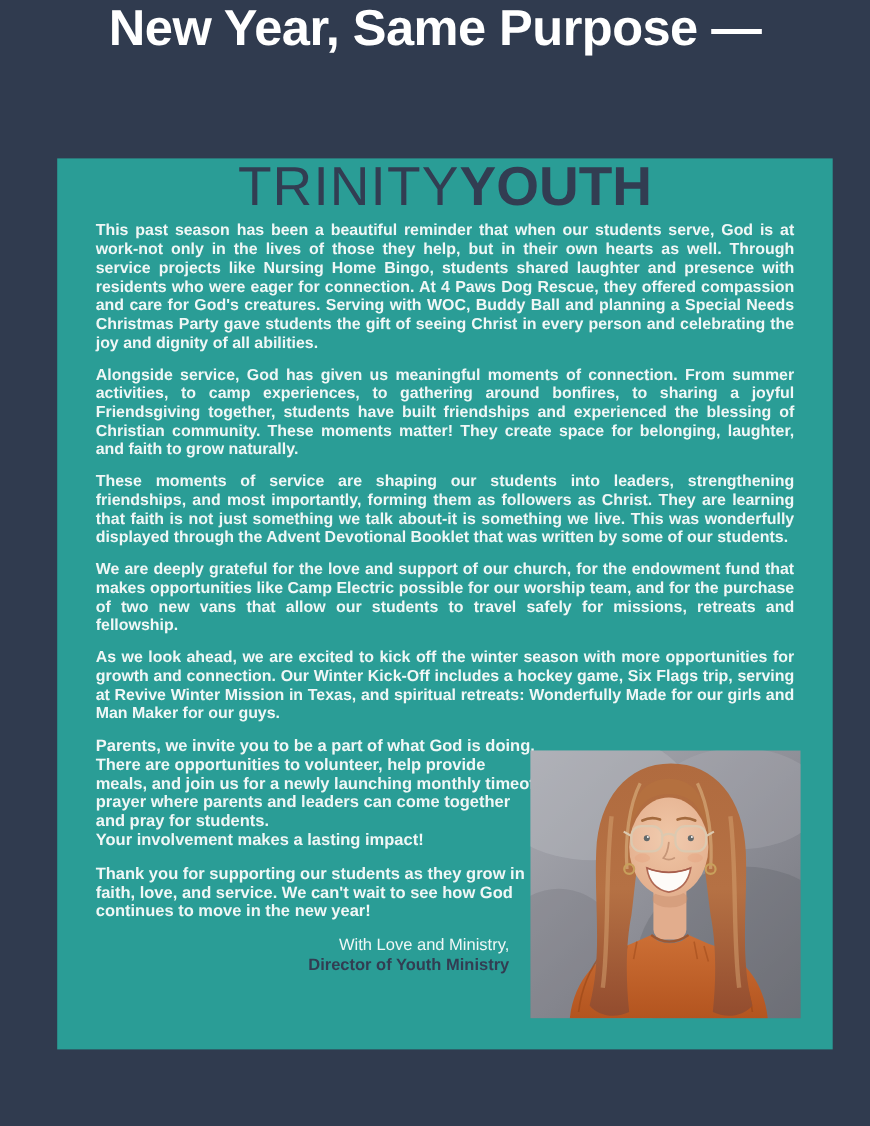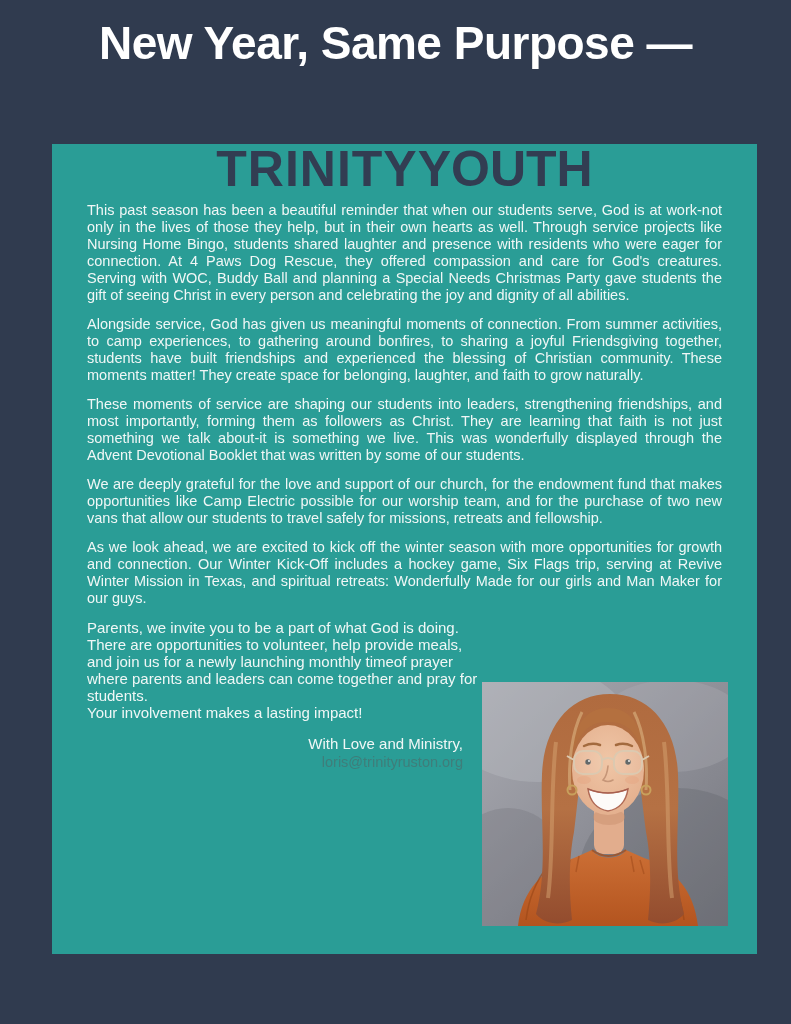--- a/index.html
+++ b/index.html
@@ -4,21 +4,20 @@
 <style>
   * { box-sizing: border-box; margin: 0; padding: 0; }
   html, body { width: 791px; height: 1024px; }
   body {
     background: #303b4f;
     font-family: "Liberation Sans", sans-serif;
     position: relative;
     overflow: hidden;
   }
   .title {
-    padding-top: 18px;
     text-align: center;
     color: #ffffff;
     font-size: 46px;
     line-height: 50px;
     font-weight: 800;
     letter-spacing: -0.5px;
   }
   .title-line { display: block; }
   .panel {
     position: absolute;
@@ -31,28 +30,29 @@
   }
   .logo {
     text-align: center;
     padding-top: 3px;
     font-size: 50px;
     line-height: 45px;
     color: #323d52;
     margin-bottom: 10px;
     white-space: nowrap;
   }
-  .logo-light { font-weight: 700; letter-spacing: 1px; }
+  .logo-light { font-weight: 400; letter-spacing: 1px; }
   .logo-bold  { font-weight: 700; letter-spacing: 0; }
   .content { padding: 0 35px; position: relative; }
   .para {
     color: #f0f7f6;
     font-size: 14.5px;
     line-height: 17px;
     margin-bottom: 12px;
+    font-weight: bold;
   }
   .justify { text-align: justify; }
   .side {
     width: 402px;
     font-size: 15px;
     line-height: 17px;
     margin-bottom: 14px;
     white-space: pre-line;
   }
   .signature {
@@ -87,23 +87,24 @@
   <div class="content">
     <p class="para justify">This past season has been a beautiful reminder that when our students serve, God is at work-not only in the lives of those they help, but in their own hearts as well. Through service projects like Nursing Home Bingo, students shared laughter and presence with residents who were eager for connection. At 4 Paws Dog Rescue, they offered compassion and care for God's creatures. Serving with WOC, Buddy Ball and planning a Special Needs Christmas Party gave students the gift of seeing Christ in every person and celebrating the joy and dignity of all abilities.</p>
     <p class="para justify">Alongside service, God has given us meaningful moments of connection. From summer activities, to camp experiences, to gathering around bonfires, to sharing a joyful Friendsgiving together, students have built friendships and experienced the blessing of Christian community. These moments matter! They create space for belonging, laughter, and faith to grow naturally.</p>
     <p class="para justify">These moments of service are shaping our students into leaders, strengthening friendships, and most importantly, forming them as followers as Christ. They are learning that faith is not just something we talk about-it is something we live. This was wonderfully displayed through the Advent Devotional Booklet that was written by some of our students.</p>
     <p class="para justify">We are deeply grateful for the love and support of our church, for the endowment fund that makes opportunities like Camp Electric possible for our worship team, and for the purchase of two new vans that allow our students to travel safely for missions, retreats and fellowship.</p>
     <p class="para justify">As we look ahead, we are excited to kick off the winter season with more opportunities for growth and connection. Our Winter Kick-Off includes a hockey game, Six Flags trip, serving at Revive Winter Mission in Texas, and spiritual retreats: Wonderfully Made for our girls and Man Maker for our guys.</p>
 
     <div>
       <p class="para side">Parents, we invite you to be a part of what God is doing. There are opportunities to volunteer, help provide meals, and join us for a newly launching monthly timeof prayer where parents and leaders can come together and pray for students.
 Your involvement makes a lasting impact!</p>
+      <p class="para side">Thank you for supporting our students as they grow in faith, love, and service. We can't wait to see how God continues to move in the new year!</p>
       <div class="signature">
         <div class="sig-closing">With Love and Ministry,</div>
-        <div class="sig-email">loris@trinityruston.org</div>
+        <div class="sig-role">Director of Youth Ministry</div>
       </div>
     </div>
   </div>
 
   <div class="photo">
     <svg width="246" height="244" viewBox="0 0 246 244" xmlns="http://www.w3.org/2000/svg">
       <defs>
         <linearGradient id="bgG" x1="0" y1="0" x2="1" y2="1">
           <stop offset="0" stop-color="#a9aab1"></stop>
           <stop offset="0.5" stop-color="#8f9098"></stop>

